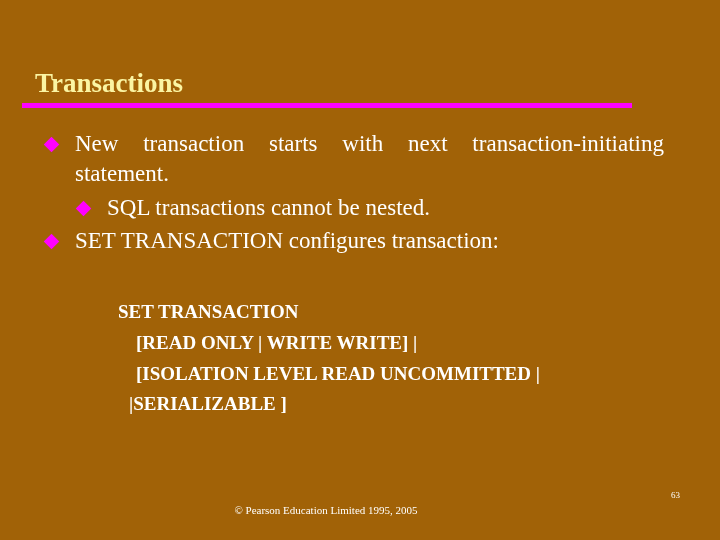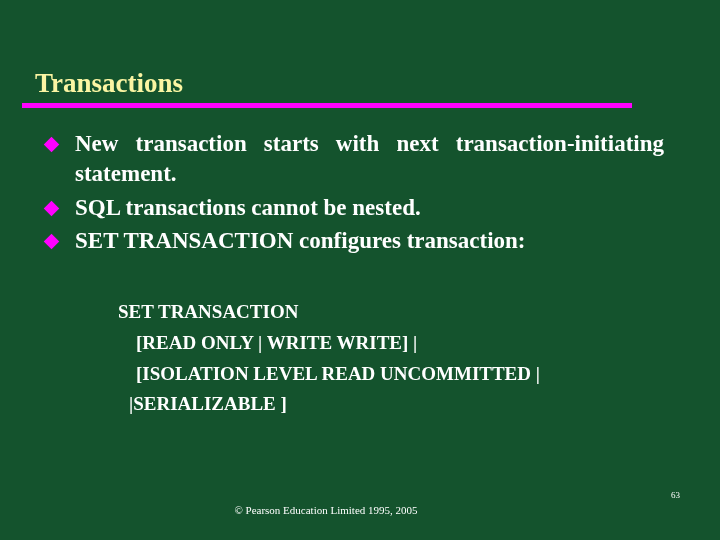--- a/index.html
+++ b/index.html
@@ -13,21 +13,21 @@
     font-family: "Liberation Serif", "DejaVu Serif", serif;
     overflow: hidden;
     position: relative;
   }
 
   .slide {
     position: absolute;
     top: 0; left: 0;
     width: 720px;
     height: 540px;
-    background: #14532d;
+    background: #a16207;
   }
 
   
   .slide-title {
     position: absolute;
     left: 35px;
     top: 70px;
     font-size: 27px;
     font-weight: bold;
     color: #fbf5a3;
@@ -53,21 +53,21 @@
     width: 720px;
   }
 
   .bullet {
     position: relative;
     padding-left: 75px;
     padding-right: 56px;
     margin-bottom: 0px;
     color: #ffffff;
     font-size: 23px;
-    font-weight: bold;
+    font-weight: normal;
     line-height: 1.32;
   }
 
   .bullet.justify .bullet-text {
     text-align: justify;
     text-justify: inter-word;
   }
 
   .bullet .marker {
     position: absolute;
@@ -77,21 +77,21 @@
     height: 11px;
     background: #ff00ff;
     transform: rotate(45deg);
   }
 
   .bullet-text {
     display: block;
   }
 
   .bullet.b1 { margin-bottom: 3px; }
-  .bullet.b2 { margin-bottom: 3px; }
+  .bullet.b2 { margin-bottom: 3px; margin-left: 32px; }
 
   
   .syntax-block {
     position: absolute;
     left: 0;
     top: 297px;
     width: 720px;
     color: #ffffff;
     font-size: 19px;
     font-weight: bold;

